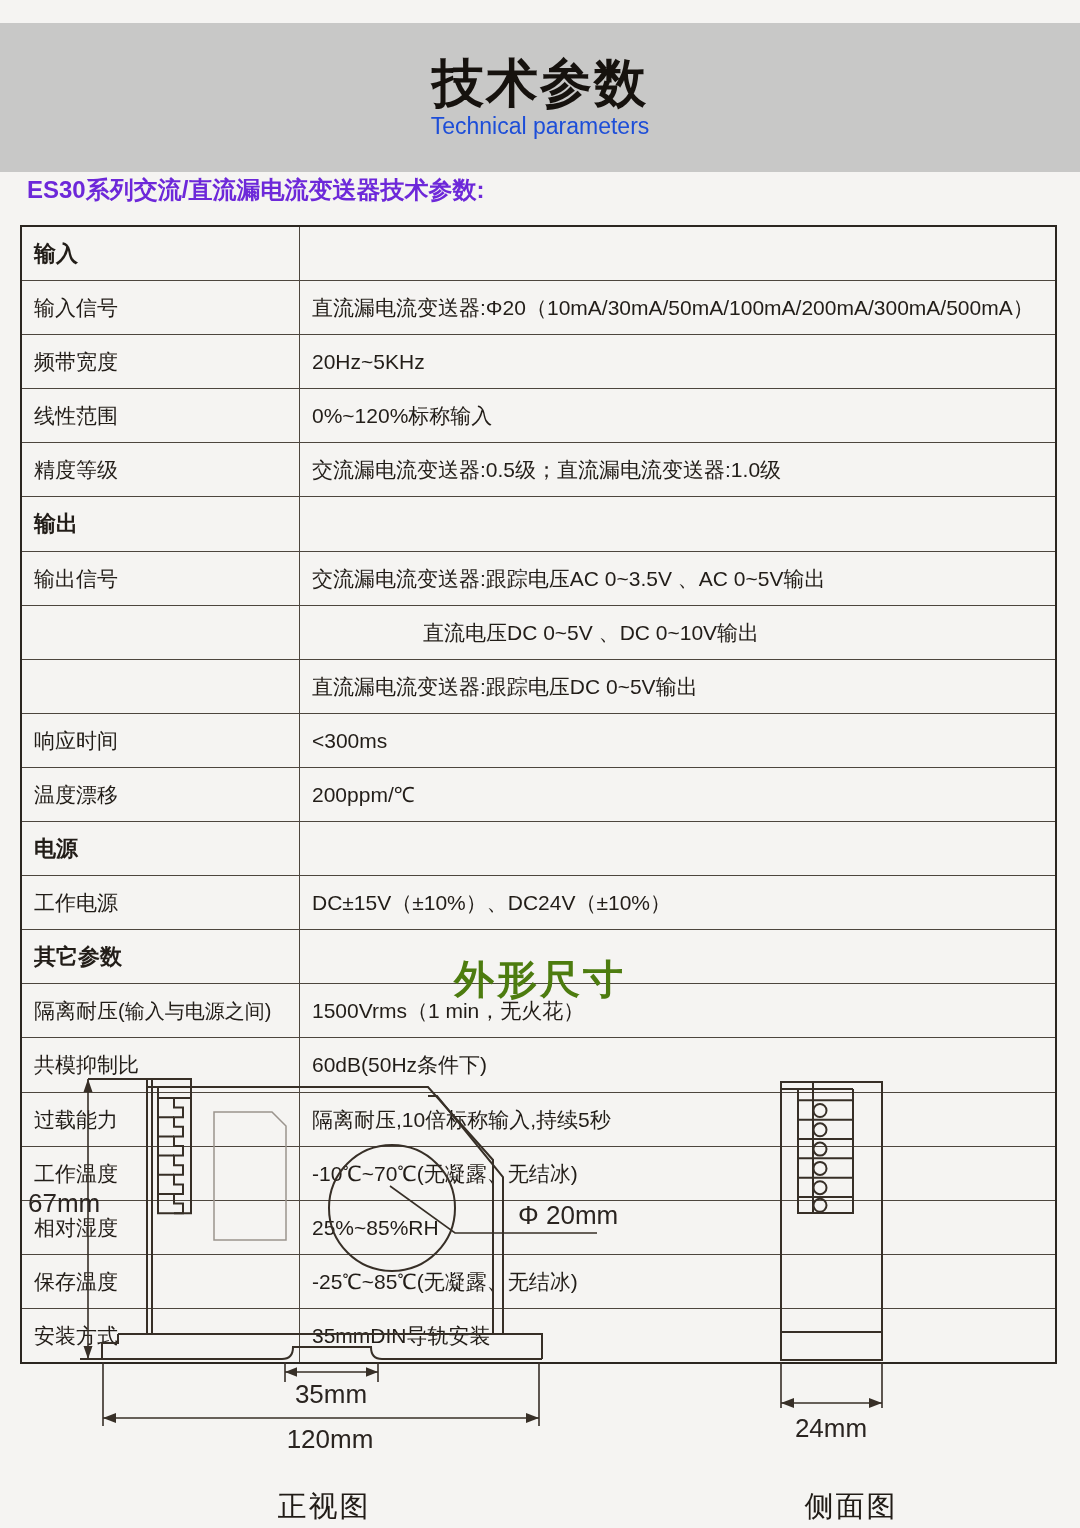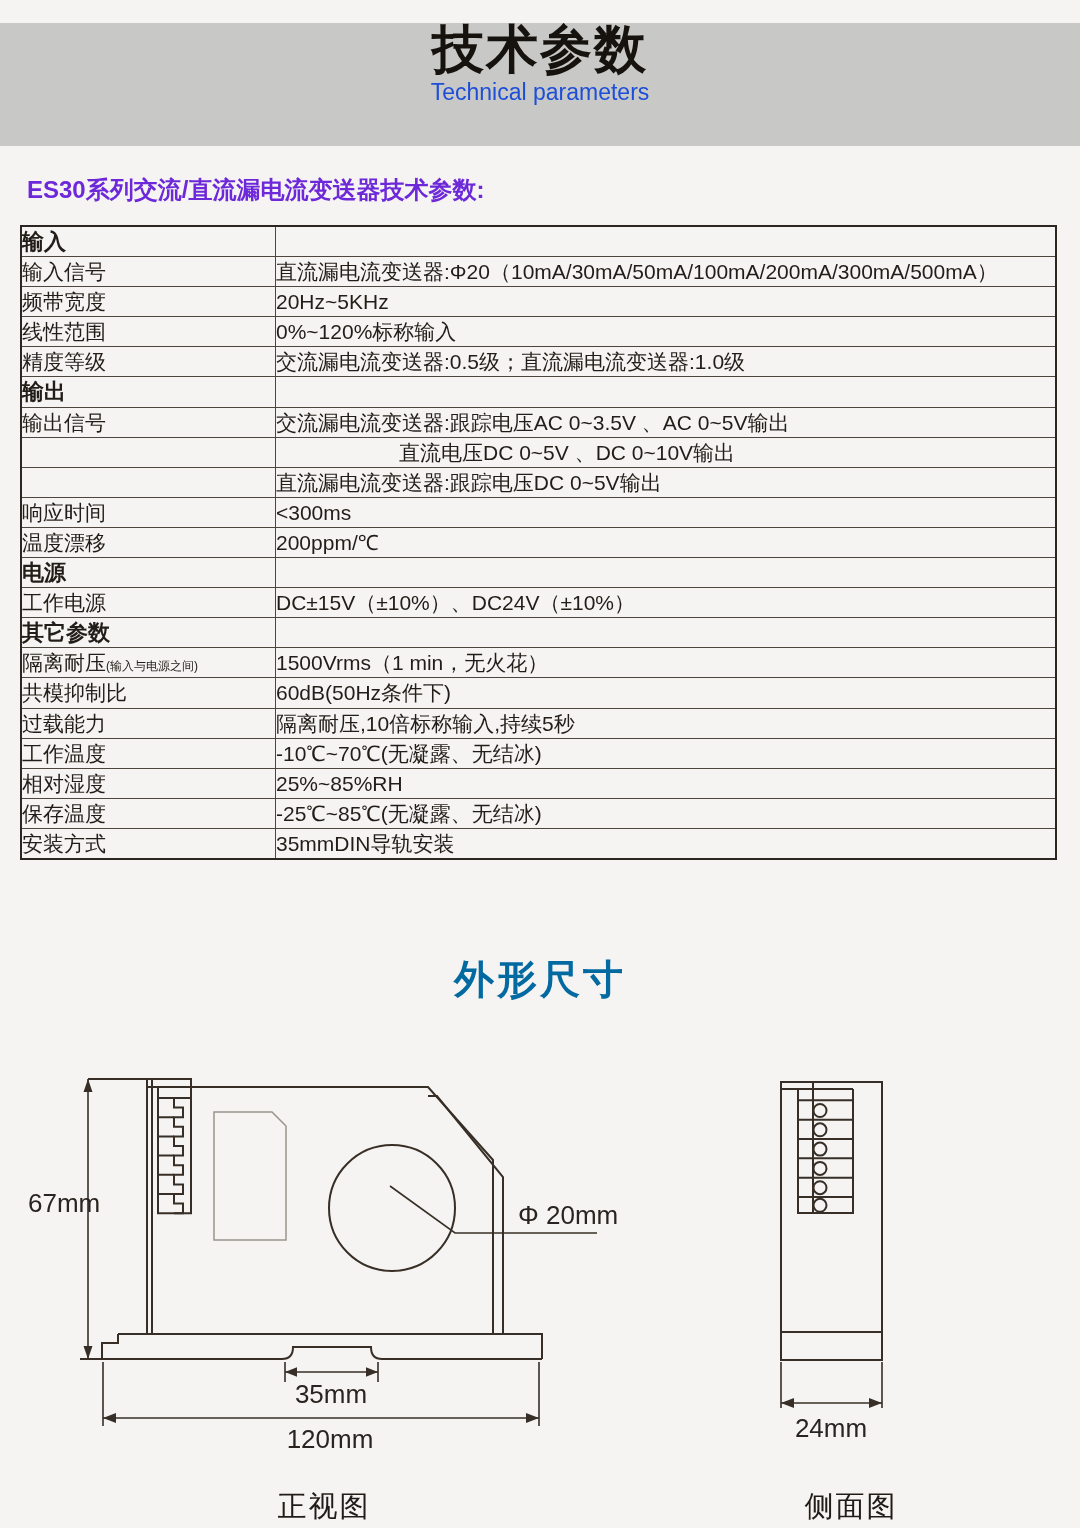--- a/index.html
+++ b/index.html
@@ -2,52 +2,52 @@
 <html><head>
 <meta charset="utf-8">
 <style>
   html,body { margin:0; padding:0; }
   body {
     width:1080px; height:1528px; position:relative;
     background:#f5f4f2; overflow:hidden;
     font-family:"Liberation Sans", sans-serif; color:#262019;
   }
   .band {
-    position:absolute; left:0; top:23px; width:1080px; height:123px;
+    position:absolute; left:0; top:23px; width:1080px; height:149px;
     background:#c8c8c7; display:flex; flex-direction:column;
-    align-items:center; 
+    align-items:center; justify-content:center;
   }
   .band .title {
     font-size:52px; font-weight:700; color:#16120e; letter-spacing:2px; line-height:1;
   }
   .band .subtitle {
     font-size:23px; font-weight:400; color:#1d4ed8; margin-top:6px; line-height:1;
   }
   .intro {
     position:absolute; left:27px; top:174px;
     font-size:24px; font-weight:700; color:#6d28d9;
   }
   table.spec {
     position:absolute; left:20px; top:225px; width:1037px;
     border-collapse:collapse; table-layout:fixed;
     border:2.5px solid #2b2620;
   }
   table.spec td {
-    height:29.1px; padding:0; vertical-align:middle;
+    height:29.1px; padding:12px; vertical-align:middle;
     border-top:1px solid #4d463e; border-bottom:1px solid #4d463e;
     font-size:21px; line-height:1; color:#221d18; white-space:nowrap; overflow:hidden;
   }
   td.c1 { width:253px; border-right:1px solid #4d463e; padding-left:16px; }
   td.c2 { padding-left:27px; }
   td.c2.indent { padding-left:123px; }
   tr.section td.c1 { font-weight:700; font-size:22px; }
-  .note { font-size:12px; }
+  .note { font-size:20px; }
   .dims-heading {
     position:absolute; left:0; top:952px; width:1080px; text-align:center;
-    font-size:40px; font-weight:700; color:#0369a1; letter-spacing:3px;
+    font-size:40px; font-weight:700; color:#4d7c0f; letter-spacing:3px;
   }
   svg.diagram { position:absolute; left:0; top:1040px; }
   .ln   { stroke:#372f27; stroke-width:2; fill:none; stroke-linejoin:miter; stroke-linecap:butt; }
   .thin { stroke:#372f27; stroke-width:1.6; fill:none; }
   .lite { stroke:#9a948d; stroke-width:1.5; fill:none; }
   .arr  { fill:#372f27; stroke:none; }
   svg text { fill:#2a2420; font-size:26px; font-family:"Liberation Sans", sans-serif; }
   svg text.cap { font-size:29px; fill:#211c17; font-weight:500; letter-spacing:2px; }
 </style>
 </head>

